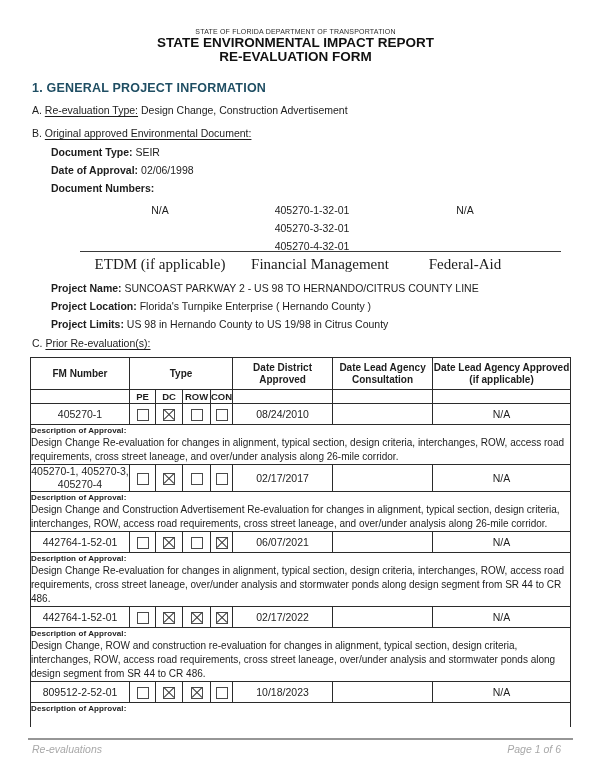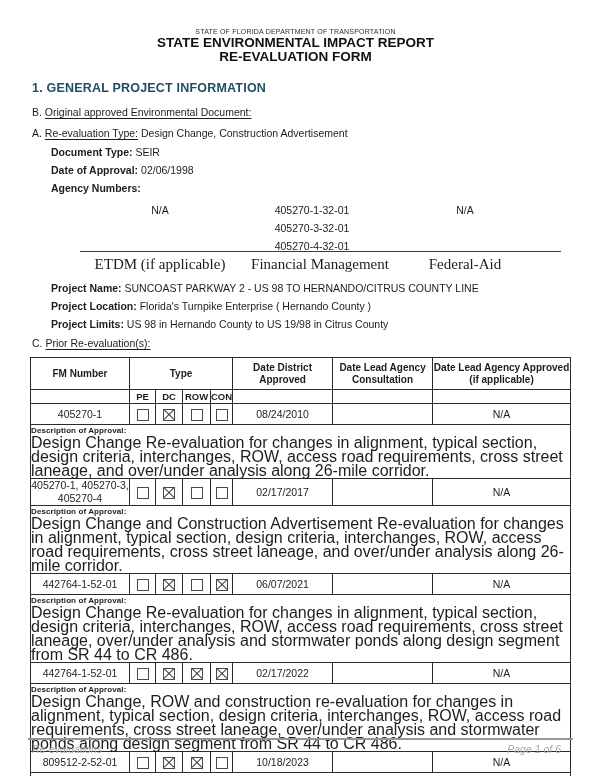--- a/index.html
+++ b/index.html
@@ -37,49 +37,49 @@
   th{font-size:10px;font-weight:bold;line-height:12px;padding:2px;vertical-align:middle;}
   .hrow1 th{height:31px;}
   .hrow2 th{height:13px;font-size:9.5px;line-height:10px;}
   .data-row td{height:20px;font-size:10.5px;line-height:13px;text-align:center;vertical-align:middle;padding:2px 2px;}
   .cb{display:inline-block;width:10px;height:10px;border:1px solid #4a4a4a;position:relative;background:#fff;vertical-align:middle;}
   .cb.checked::before,.cb.checked::after{content:'';position:absolute;left:-2px;top:4.5px;width:14px;height:1px;background:#3d3d3d;}
   .cb.checked::before{transform:rotate(45deg);}
   .cb.checked::after{transform:rotate(-45deg);}
   .desc-row td{padding:2px 5px 3px 5px;vertical-align:top;}
   .desc-label{font-size:8px;font-weight:bold;line-height:11px;letter-spacing:.1px;}
-  .desc-text{font-size:16px;line-height:14px;}
+  .desc-text{font-size:10px;line-height:14px;}
   tr.truncated td{border-bottom:none;height:24px;}
   
   .footer-rule{position:absolute;left:28px;width:545px;top:738px;height:2px;background:#969696;}
   .footer-text{position:absolute;top:743px;font-size:10.5px;font-style:italic;color:#a8a8a8;}
   .footer-left{left:32px;}
   .footer-right{right:30px;text-align:right;}
 </style>
 </head>
 <body>
 
 <div class="page">
 
   <div class="doc-header">
     <div class="agency">STATE OF FLORIDA DEPARTMENT OF TRANSPORTATION</div>
     <div class="title">STATE ENVIRONMENTAL IMPACT REPORT</div>
     <div class="title">RE-EVALUATION FORM</div>
   </div>
 
   <div class="section-heading">1. GENERAL PROJECT INFORMATION</div>
 
+  <div class="outline-item"><span>A.</span> <span class="u">Re-evaluation Type:</span> <span>Design Change, Construction Advertisement</span></div>
+
   <div class="outline-item" style="margin-top:11px;"><span>B.</span> <span class="u">Original approved Environmental Document:</span></div>
-
-  <div class="outline-item"><span>A.</span> <span class="u">Re-evaluation Type:</span> <span>Design Change, Construction Advertisement</span></div>
 
   <div class="fields">
     <div class="field-line"><span class="lbl">Document Type:</span> <span>SEIR</span></div>
     <div class="field-line"><span class="lbl">Date of Approval:</span> <span>02/06/1998</span></div>
-    <div class="field-line"><span class="lbl">Agency Numbers:</span></div>
+    <div class="field-line"><span class="lbl">Document Numbers:</span></div>
   </div>
 
   <div class="numbers-block">
     <div class="num-col col-etdm">
       <div>N/A</div>
     </div>
     <div class="num-col col-fm">
       <div>405270-1-32-01</div>
       <div>405270-3-32-01</div>
       <div>405270-4-32-01</div>

